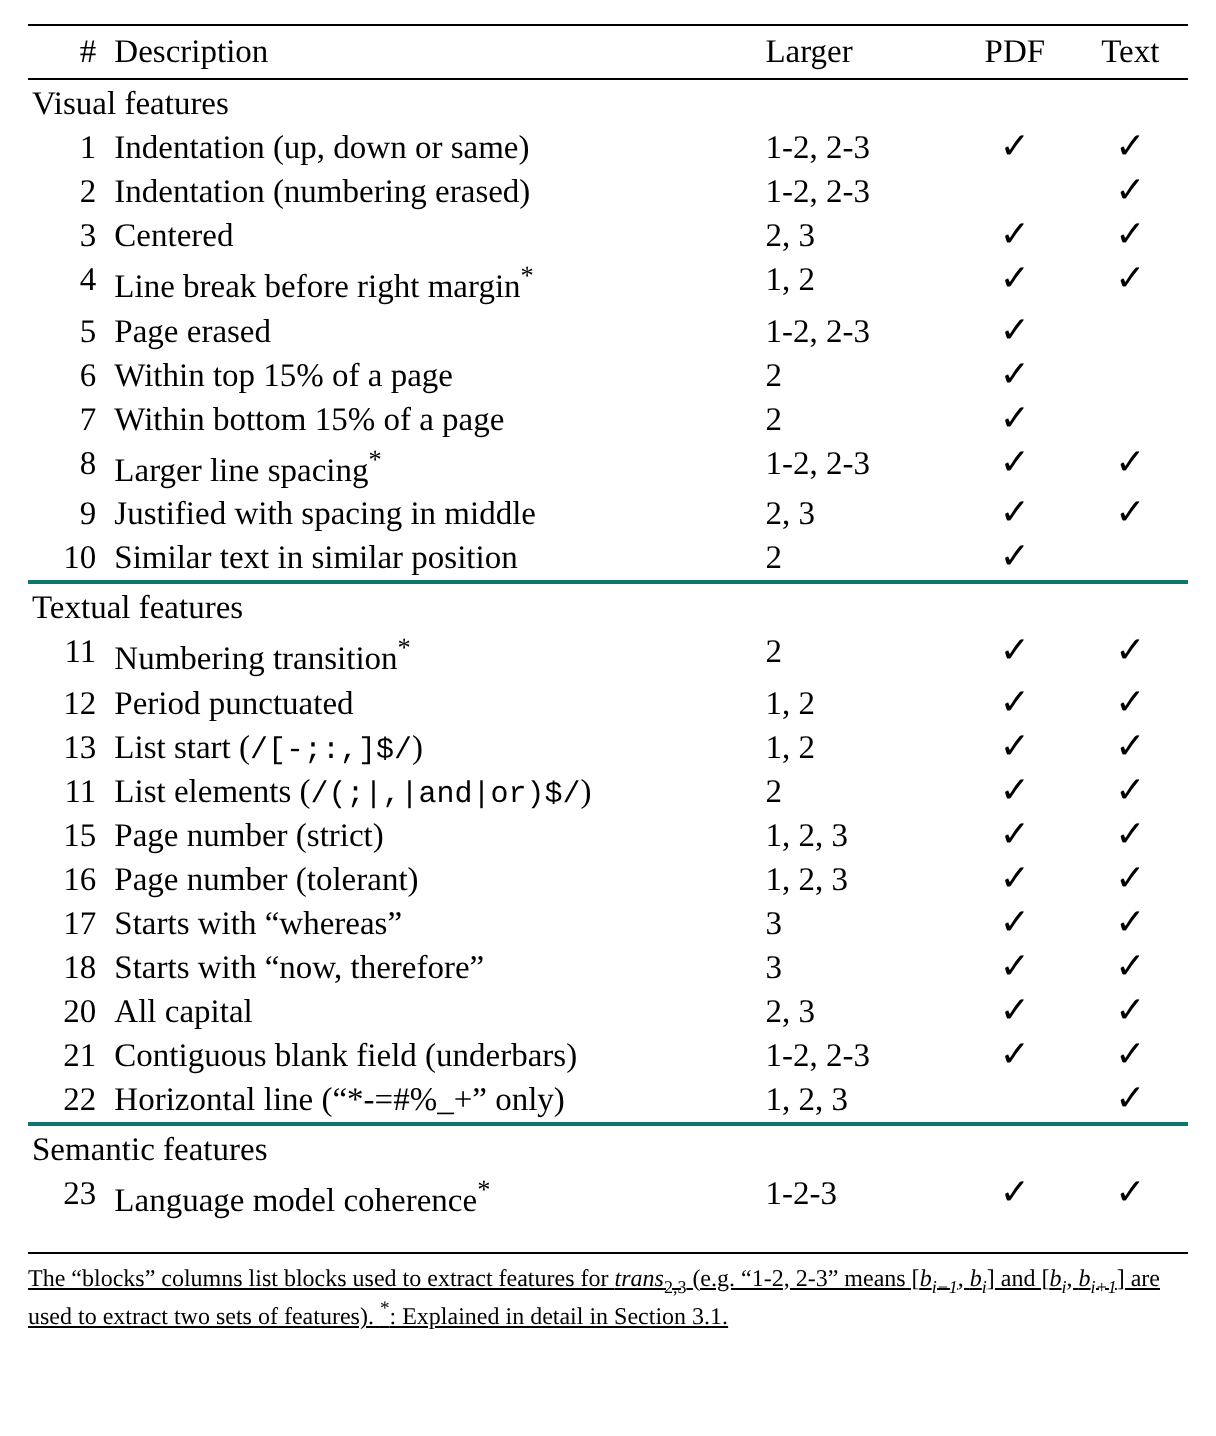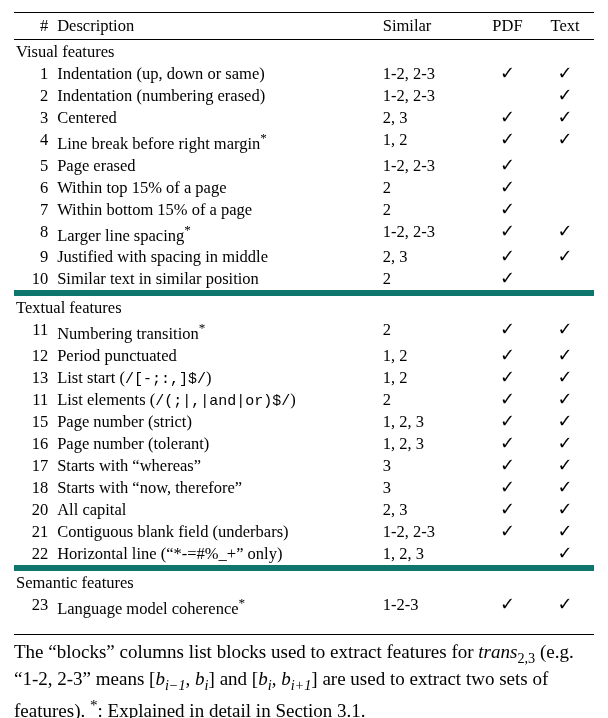--- a/index.html
+++ b/index.html
@@ -29,46 +29,47 @@
   }
   thead tr:first-child th {
     border-top: 1px solid #000;
   }
   .num-col { text-align: right; width: 30px; padding-right: 6px;}
   .desc-col { width: 310px; }
   .blocks-col { width: 90px; }
   .pdf-col, .text-col { text-align: center; width: 50px; }
   .section-row td {
     padding-left: 2px;
-    border-top: 6px solid #0f766e;
+    border-top: 2px solid #0f766e;
     padding-top: 2px;
   }
   .section-row:first-of-type td {
      border-top: 1px solid #000;
   }
   .caption {
-    font-size: 19px;
+    font-size: 12px;
     margin-top: 5px;
     line-height: 1.25;
+    text-decoration: underline;
   }
   .mono { font-family: 'Courier New', monospace; font-size: 15px; }
   .check { font-size: 18px; line-height: 1; }
   sub { font-size: 0.75em; }
   .sup { vertical-align: super; font-size: 0.8em; }
   .italic { font-style: italic; }
 </style>
 </head>
 <body>
 
 <table>
   <thead>
     <tr>
       <th class="num-col">#</th>
       <th class="desc-col">Description</th>
-      <th class="blocks-col">Similar</th>
+      <th class="blocks-col">Larger</th>
       <th class="pdf-col">PDF</th>
       <th class="text-col">Text</th>
     </tr>
   </thead>
   <tbody id="table-body">
       <tr class="section-row">
         <td colspan="5">Visual features</td>
       </tr>
       <tr>
         <td class="num-col">1</td>

